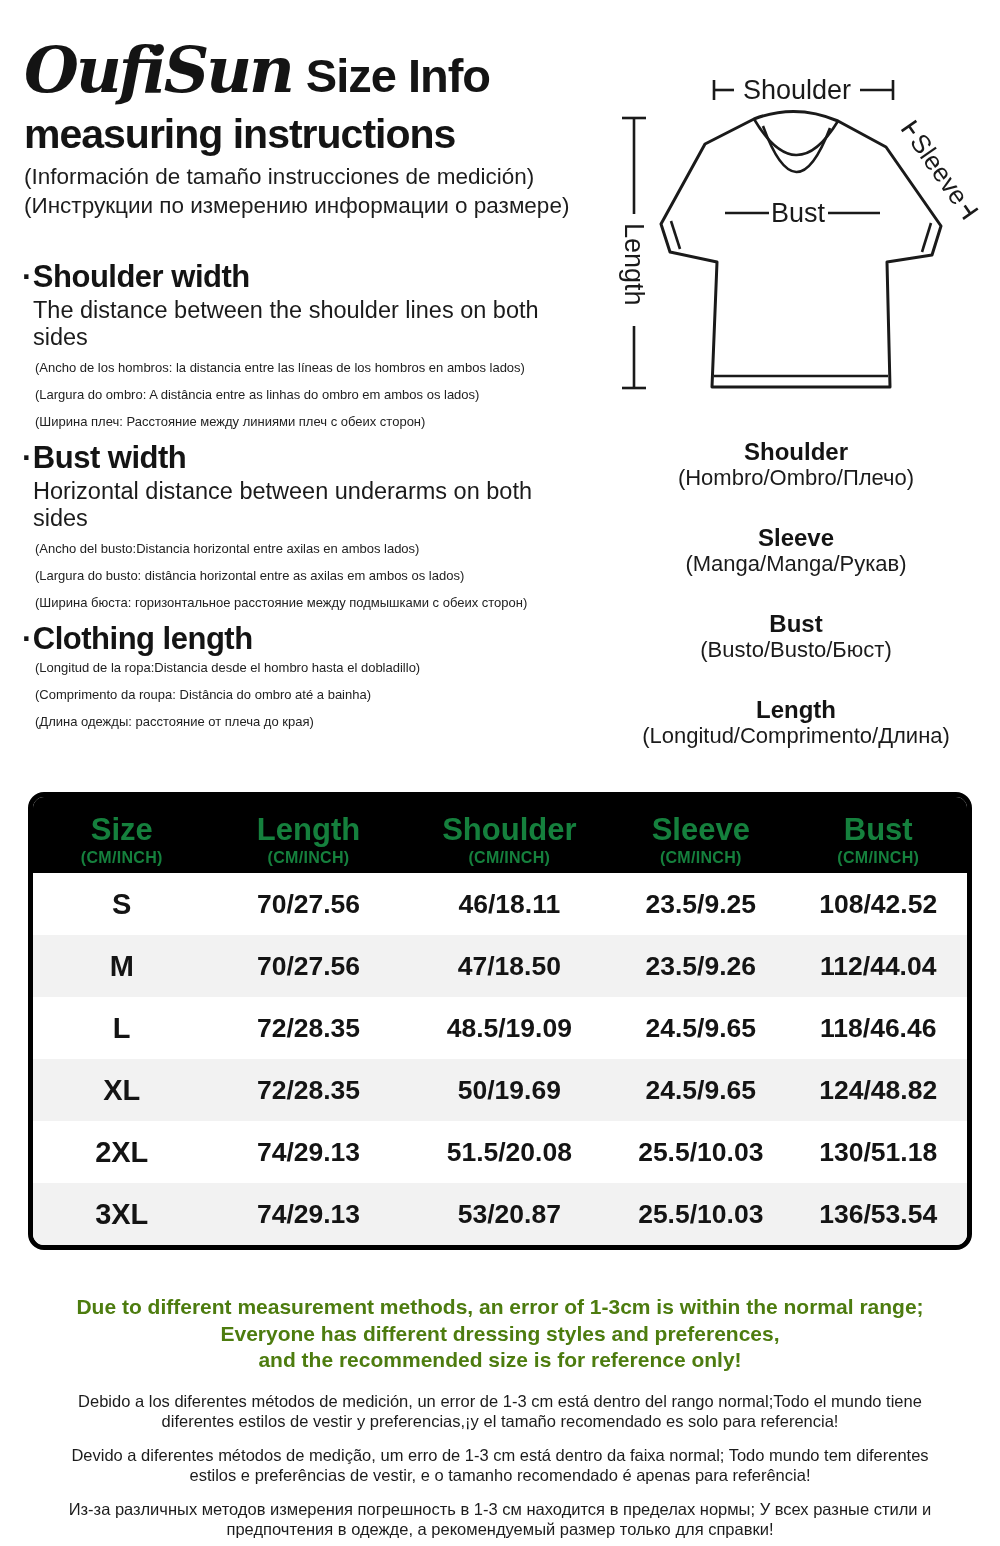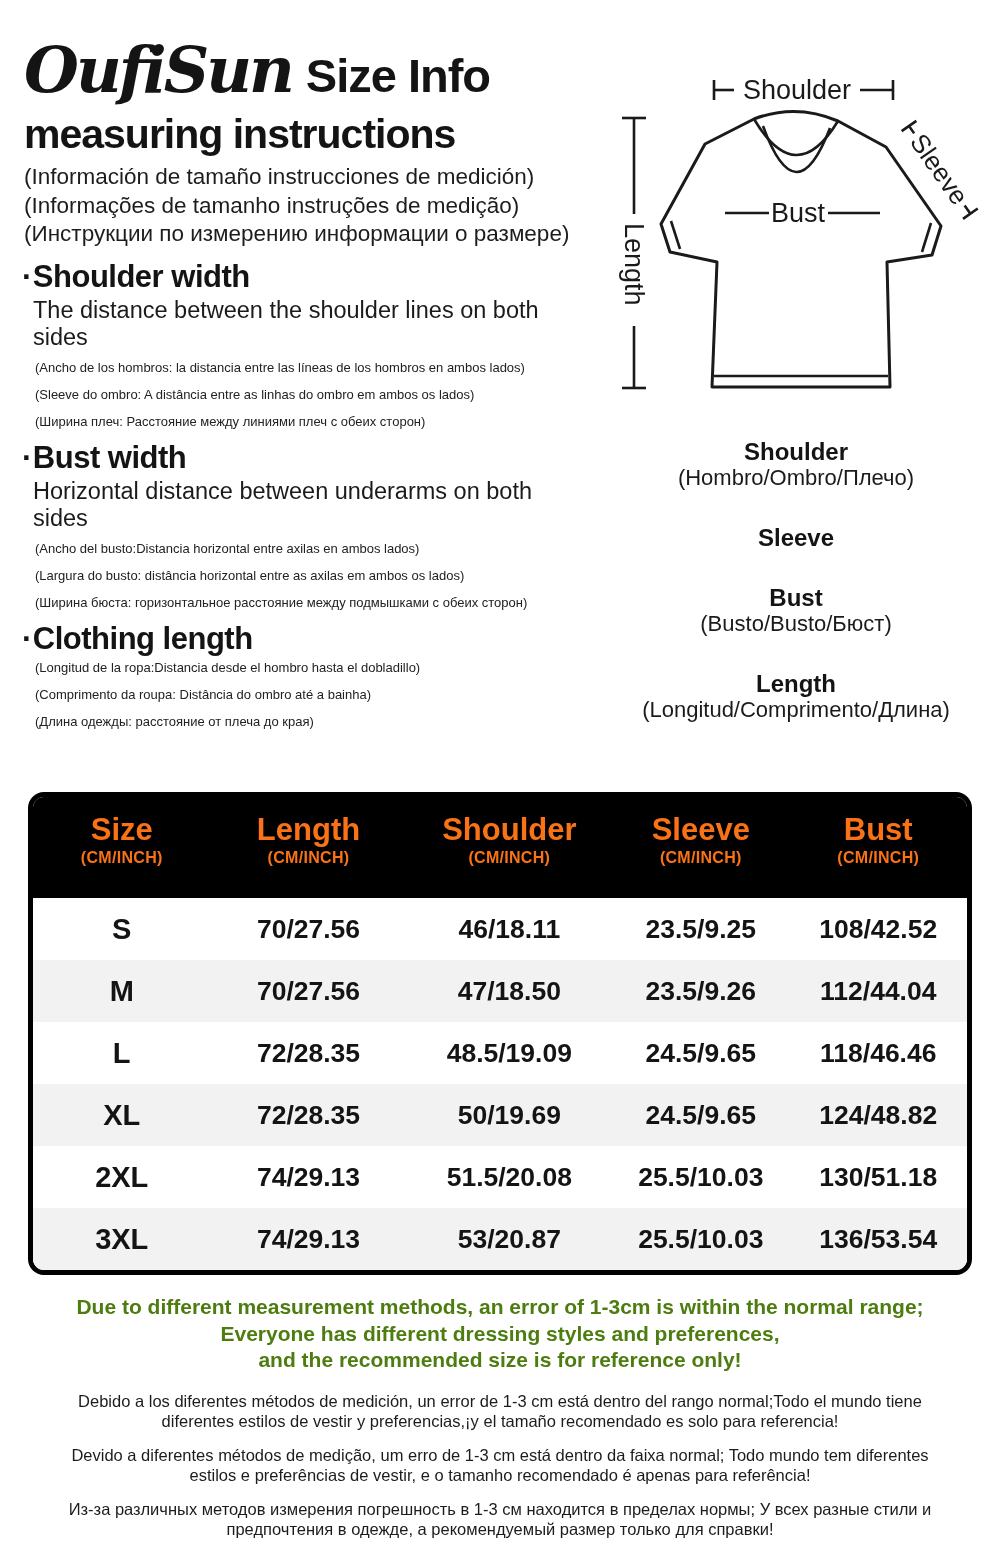--- a/index.html
+++ b/index.html
@@ -28,21 +28,21 @@
   .right-col { position:absolute; top:40px; left:592px; width:408px; }
   svg text { font-family:"Liberation Sans", sans-serif; }
   .measure-labels { margin-top:34px; text-align:center; }
   .measure-label { margin-bottom:33px; }
   .measure-label .name { font-size:24px; font-weight:700; line-height:27px; }
   .measure-label .tr { font-size:22px; line-height:26px; color:#1b1b1b; }
 
   
   .table-wrap { position:absolute; top:792px; left:28px; width:944px; border:5px solid #000; border-radius:16px; overflow:hidden; background:#fff; }
   table { width:100%; border-collapse:collapse; table-layout:fixed; }
-  thead th { background:#000; color:#f97316; padding:15px 0 30px 0; }
+  thead th { background:#000; color:#15803d; padding:15px 0 5px 0; }
   thead .col-label { font-size:31px; font-weight:700; line-height:36px; }
   thead .col-unit { font-size:16px; font-weight:700; line-height:20px; letter-spacing:0.3px; }
   tbody td { text-align:center; height:62px; font-size:26.5px; font-weight:700; }
   tbody td.size-cell { font-size:29px; }
   tbody tr:nth-child(even) { background:#f2f2f2; }
   col.c1 { width:19%; } col.c2 { width:21%; } col.c3 { width:22%; }
   col.c4 { width:19%; } col.c5 { width:19%; }
 
   
   .footer { position:absolute; top:1294px; left:0; width:1000px; text-align:center; }
@@ -56,32 +56,31 @@
 <div class="page">
 
   <div class="header">
     <div class="title-line">
       <span class="brand">OufiSun</span>
       <span class="title">Size Info</span>
     </div>
     <div class="subtitle">measuring instructions</div>
     <div class="header-trans">
       <div>(Información de tamaño instrucciones de medición)</div>
-      <div>(Informações de tamanho instruções de medição)</div>
       <div>(Инструкции по измерению информации о размере)</div>
     </div>
   </div>
 
   <div class="sections">
     <div class="section">
       <h3><span class="bullet">·</span><span>Shoulder width</span></h3>
       <div class="desc">The distance between the shoulder lines on both sides</div>
       <div class="trans-list">
         <div>(Ancho de los hombros: la distancia entre las líneas de los hombros en ambos lados)</div>
-        <div>(Sleeve do ombro: A distância entre as linhas do ombro em ambos os lados)</div>
+        <div>(Largura do ombro: A distância entre as linhas do ombro em ambos os lados)</div>
         <div>(Ширина плеч: Расстояние между линиями плеч с обеих сторон)</div>
       </div>
     </div>
     <div class="section">
       <h3><span class="bullet">·</span><span>Bust width</span></h3>
       <div class="desc">Horizontal distance between underarms on both sides</div>
       <div class="trans-list">
         <div>(Ancho del busto:Distancia horizontal entre axilas en ambos lados)</div>
         <div>(Largura do busto: distância horizontal entre as axilas em ambos os lados)</div>
         <div>(Ширина бюста: горизонтальное расстояние между подмышками с обеих сторон)</div>
@@ -146,20 +145,21 @@
       </g>
     </svg>
 
     <div class="measure-labels">
       <div class="measure-label">
         <div class="name">Shoulder</div>
         <div class="tr">(Hombro/Ombro/Плечо)</div>
       </div>
       <div class="measure-label">
         <div class="name">Sleeve</div>
+        <div class="tr">(Manga/Manga/Рукав)</div>
       </div>
       <div class="measure-label">
         <div class="name">Bust</div>
         <div class="tr">(Busto/Busto/Бюст)</div>
       </div>
       <div class="measure-label">
         <div class="name">Length</div>
         <div class="tr">(Longitud/Comprimento/Длина)</div>
       </div>
     </div>

